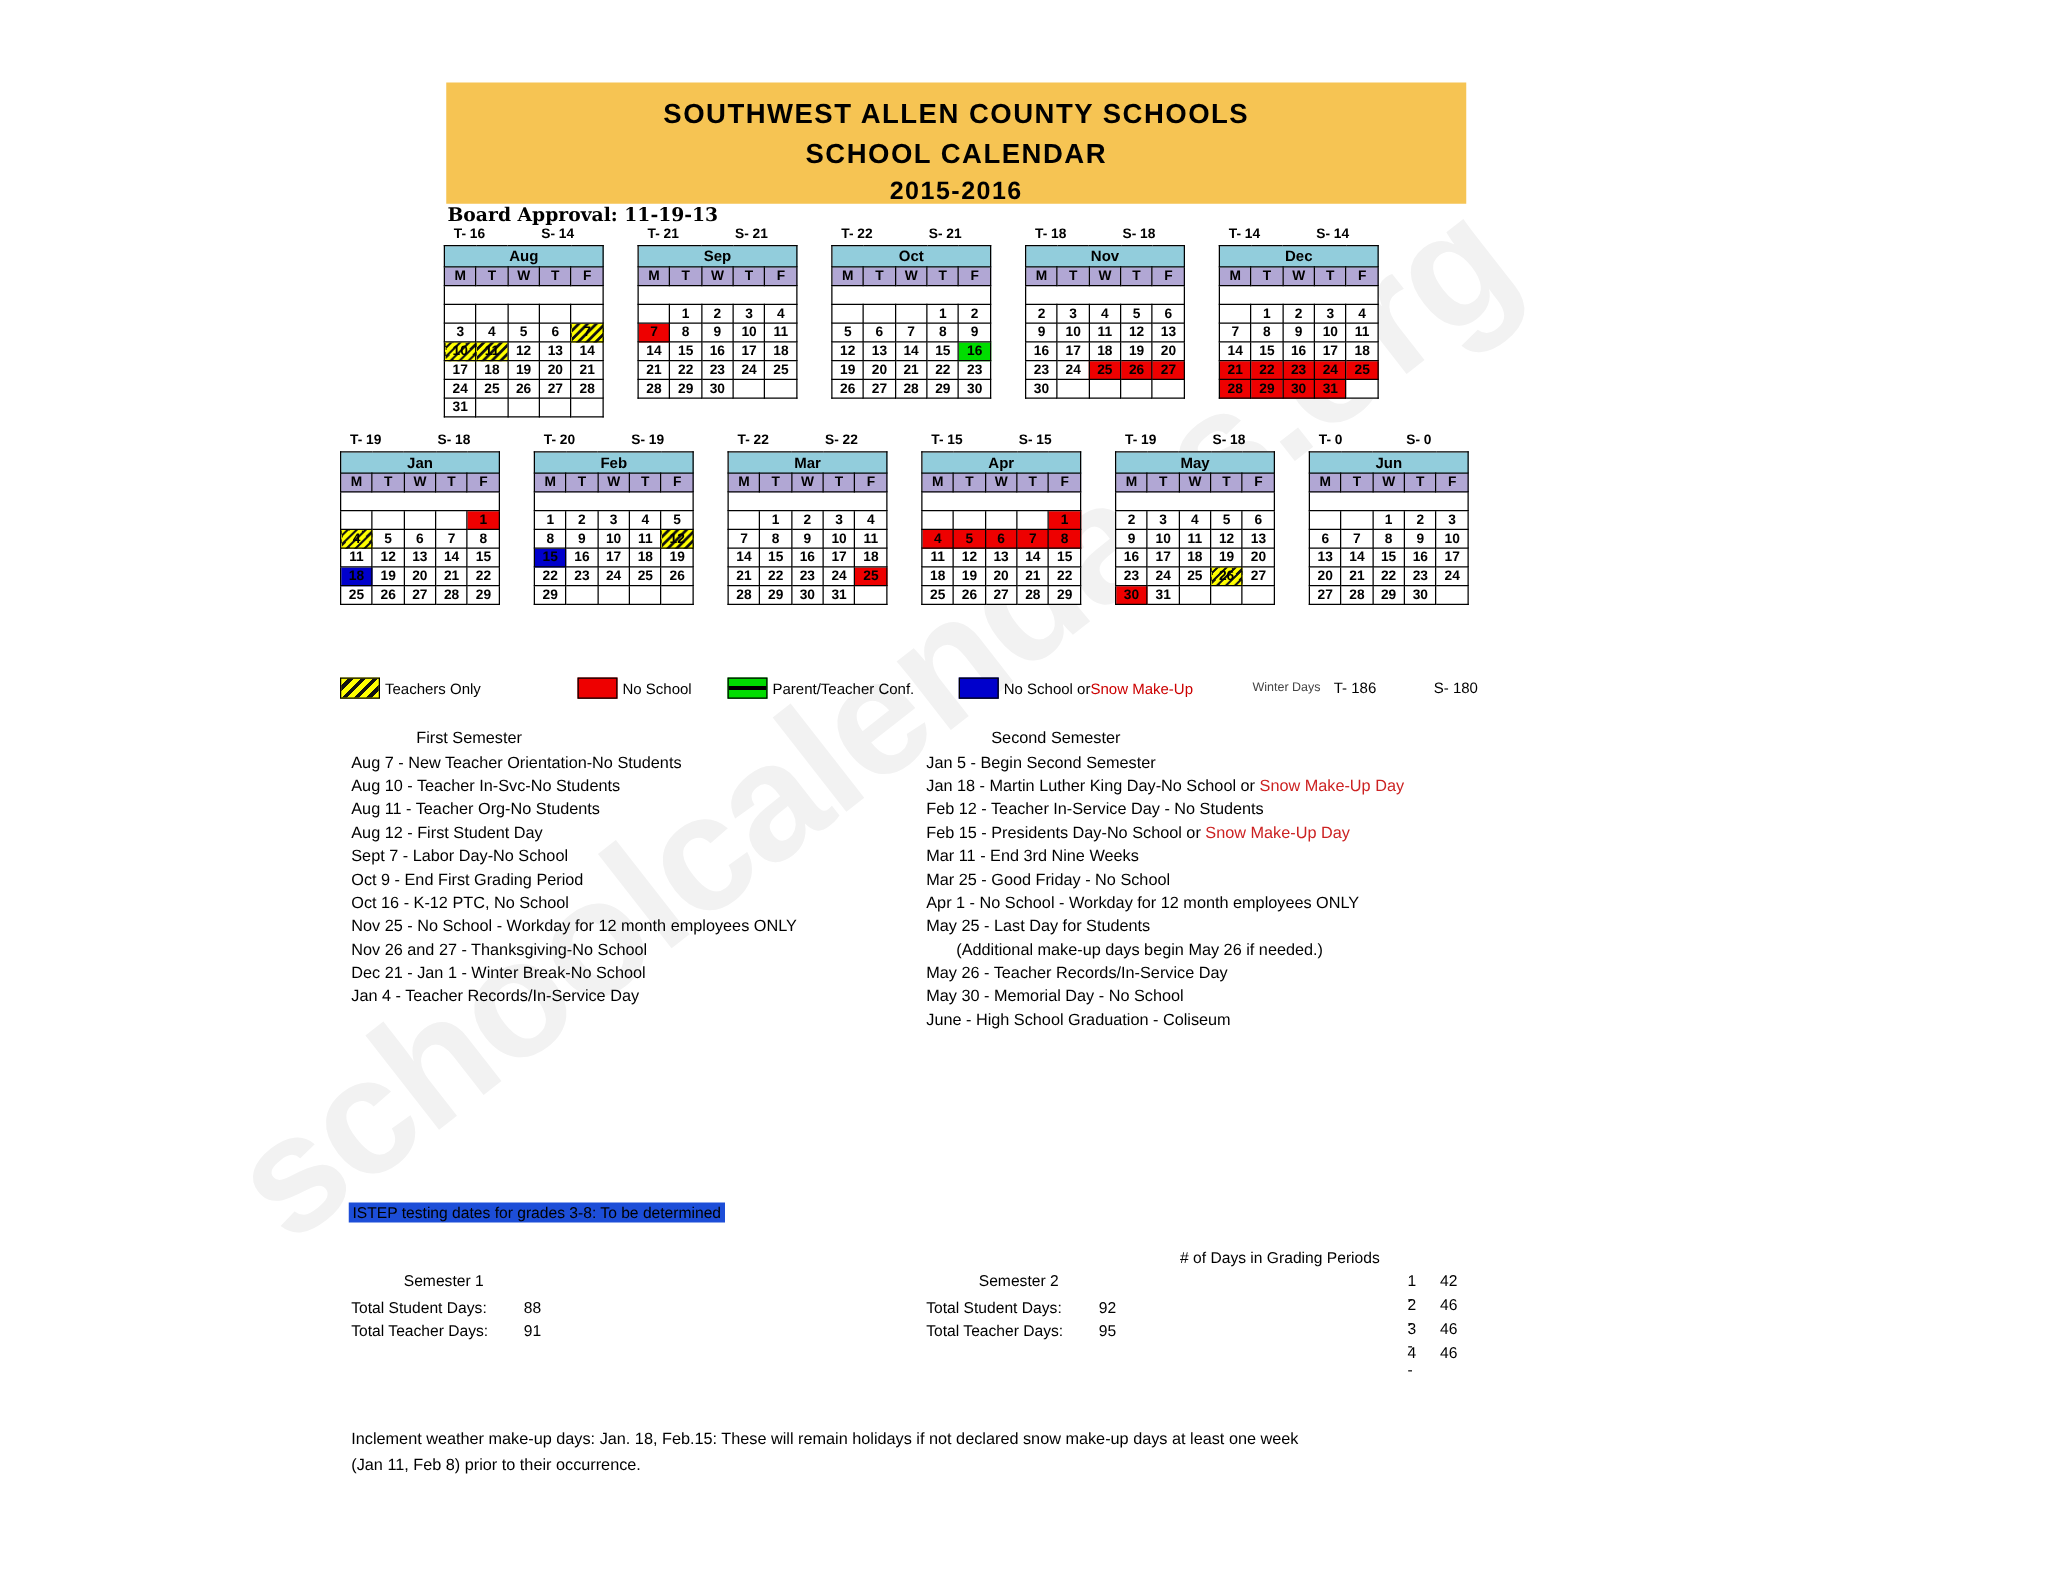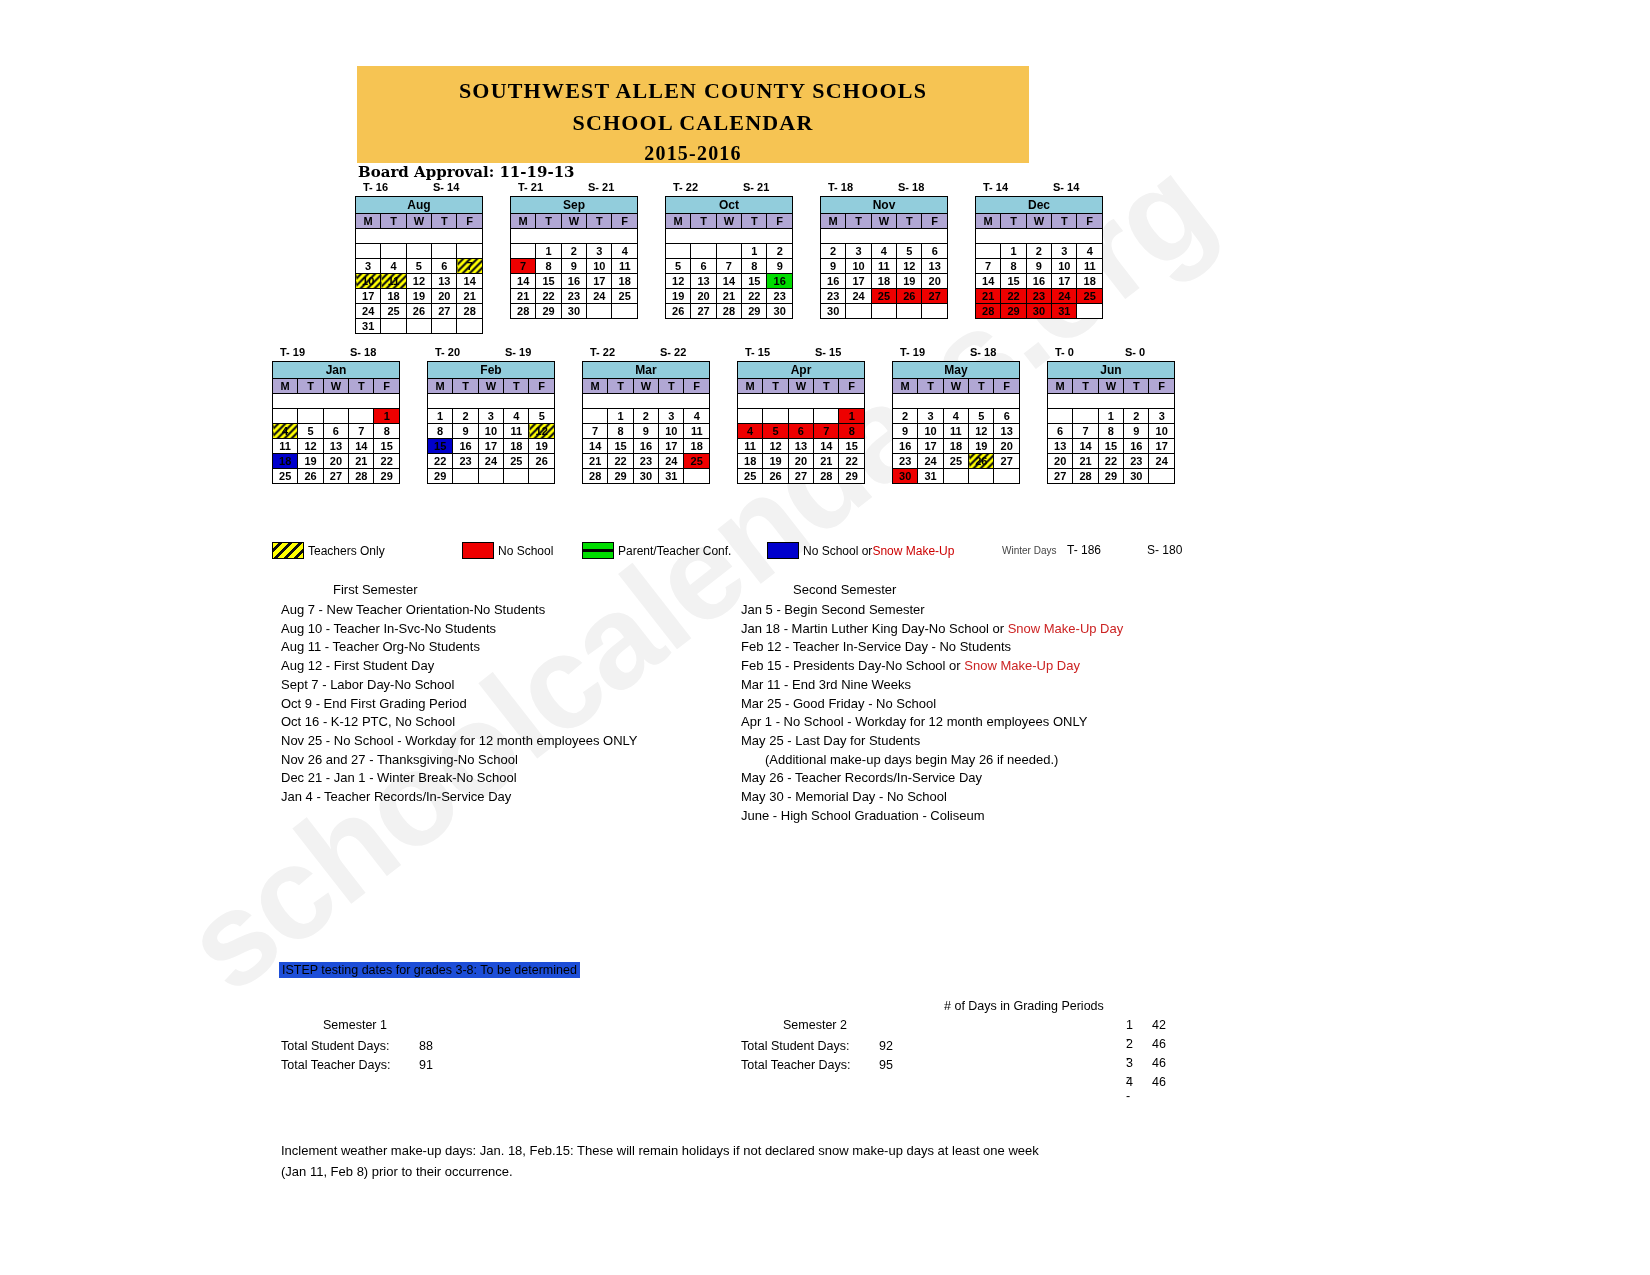--- a/index.html
+++ b/index.html
@@ -25,25 +25,24 @@
   .wm-main{
     left:250px;top:870px;
     font-size:132px;
     transform:rotate(-38deg);
     transform-origin:left bottom;
     letter-spacing:-2px;
   }
 
   
   .banner{
-    position:absolute;left:357px;top:66px;width:672px;height:97px;
+    position:absolute;left:357px;top:66px;width:816px;height:97px;
     background:#f6c453;
     text-align:center;
     z-index:2;
-    font-family:Liberation Serif, serif;
   }
   .banner .l1{font-size:22px;font-weight:bold;letter-spacing:1.2px;color:#000;margin-top:12px;}
   .banner .l2{font-size:22px;font-weight:bold;letter-spacing:1.2px;color:#000;margin-top:6px;}
   .banner .l3{font-size:20px;font-weight:bold;letter-spacing:1.2px;color:#000;margin-top:6px;}
 
   .board-approval{
     position:absolute;left:358px;top:163px;
     font-family:"DejaVu Serif", serif;
     font-weight:bold;font-size:15px;color:#000;
     z-index:2;

